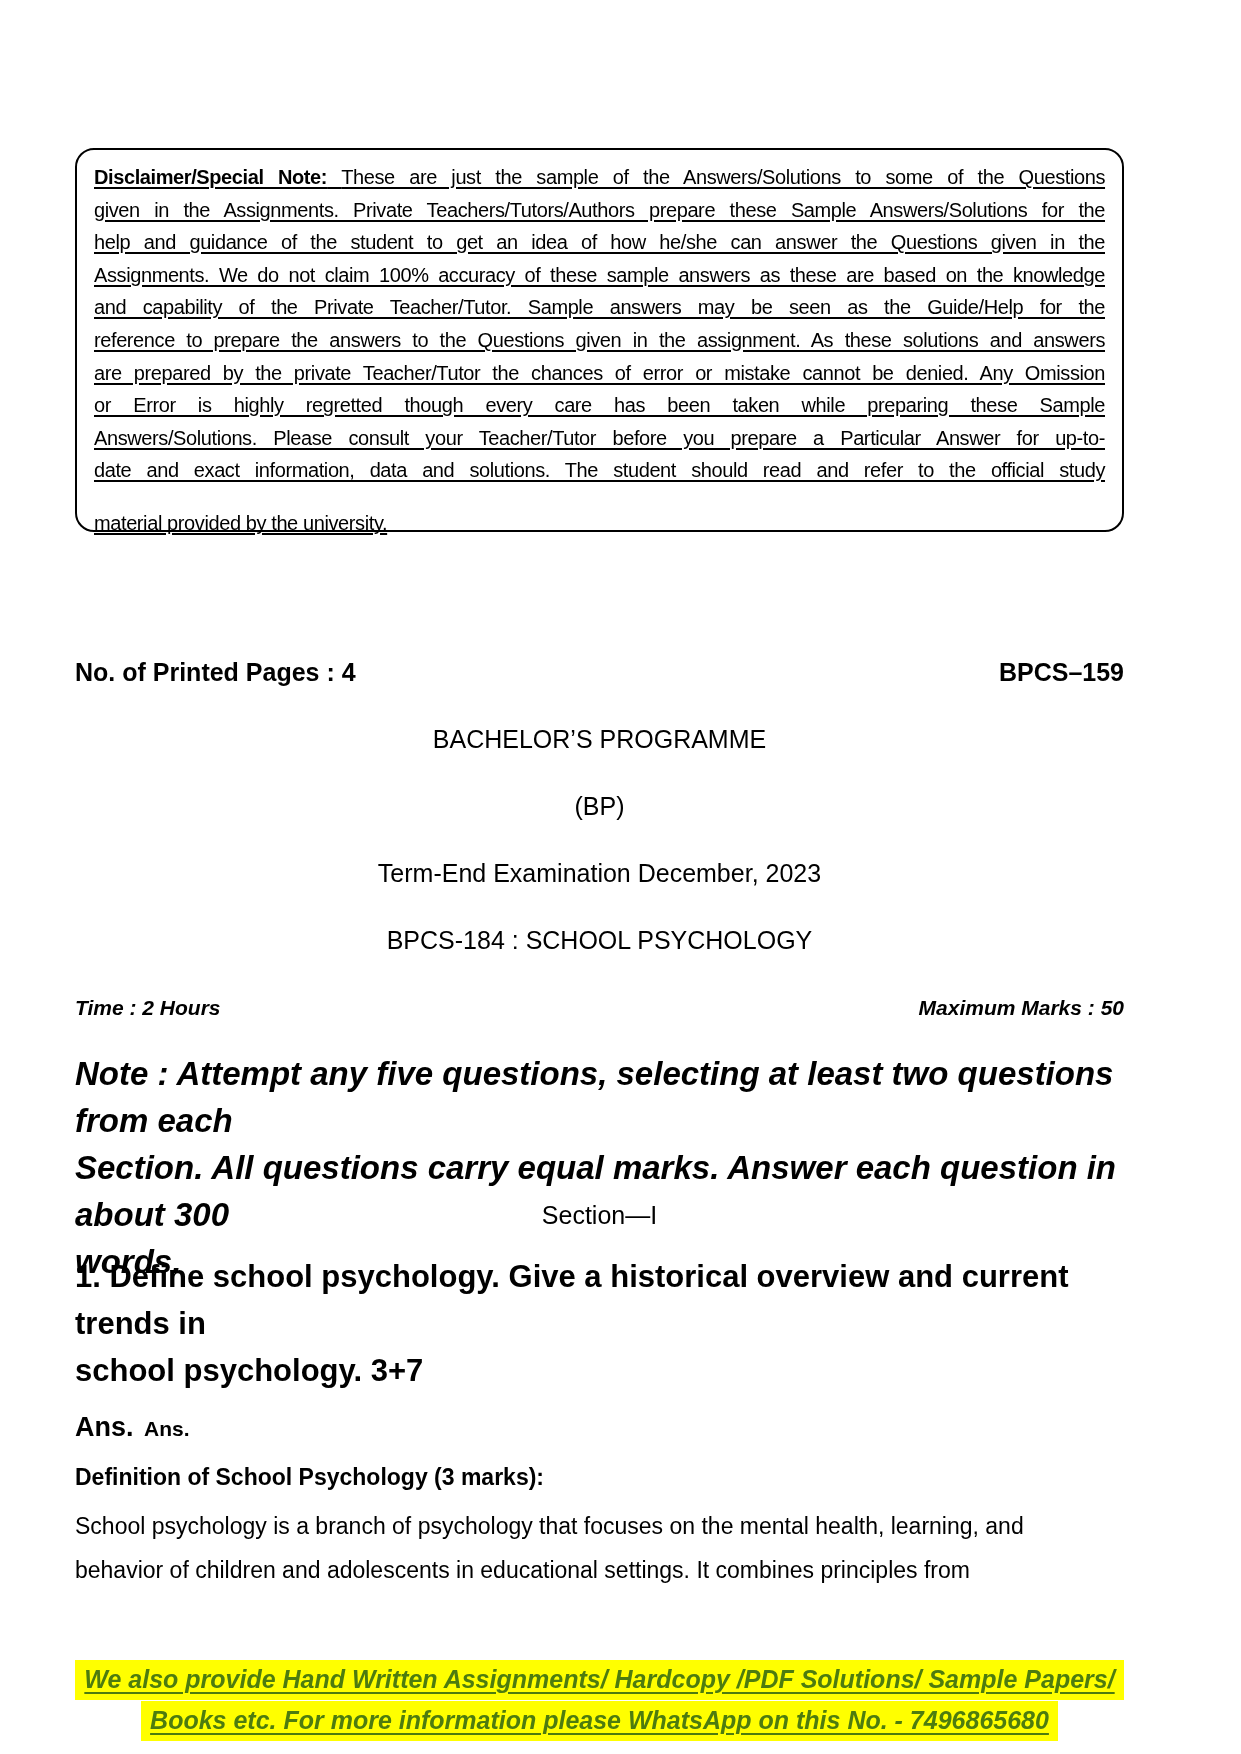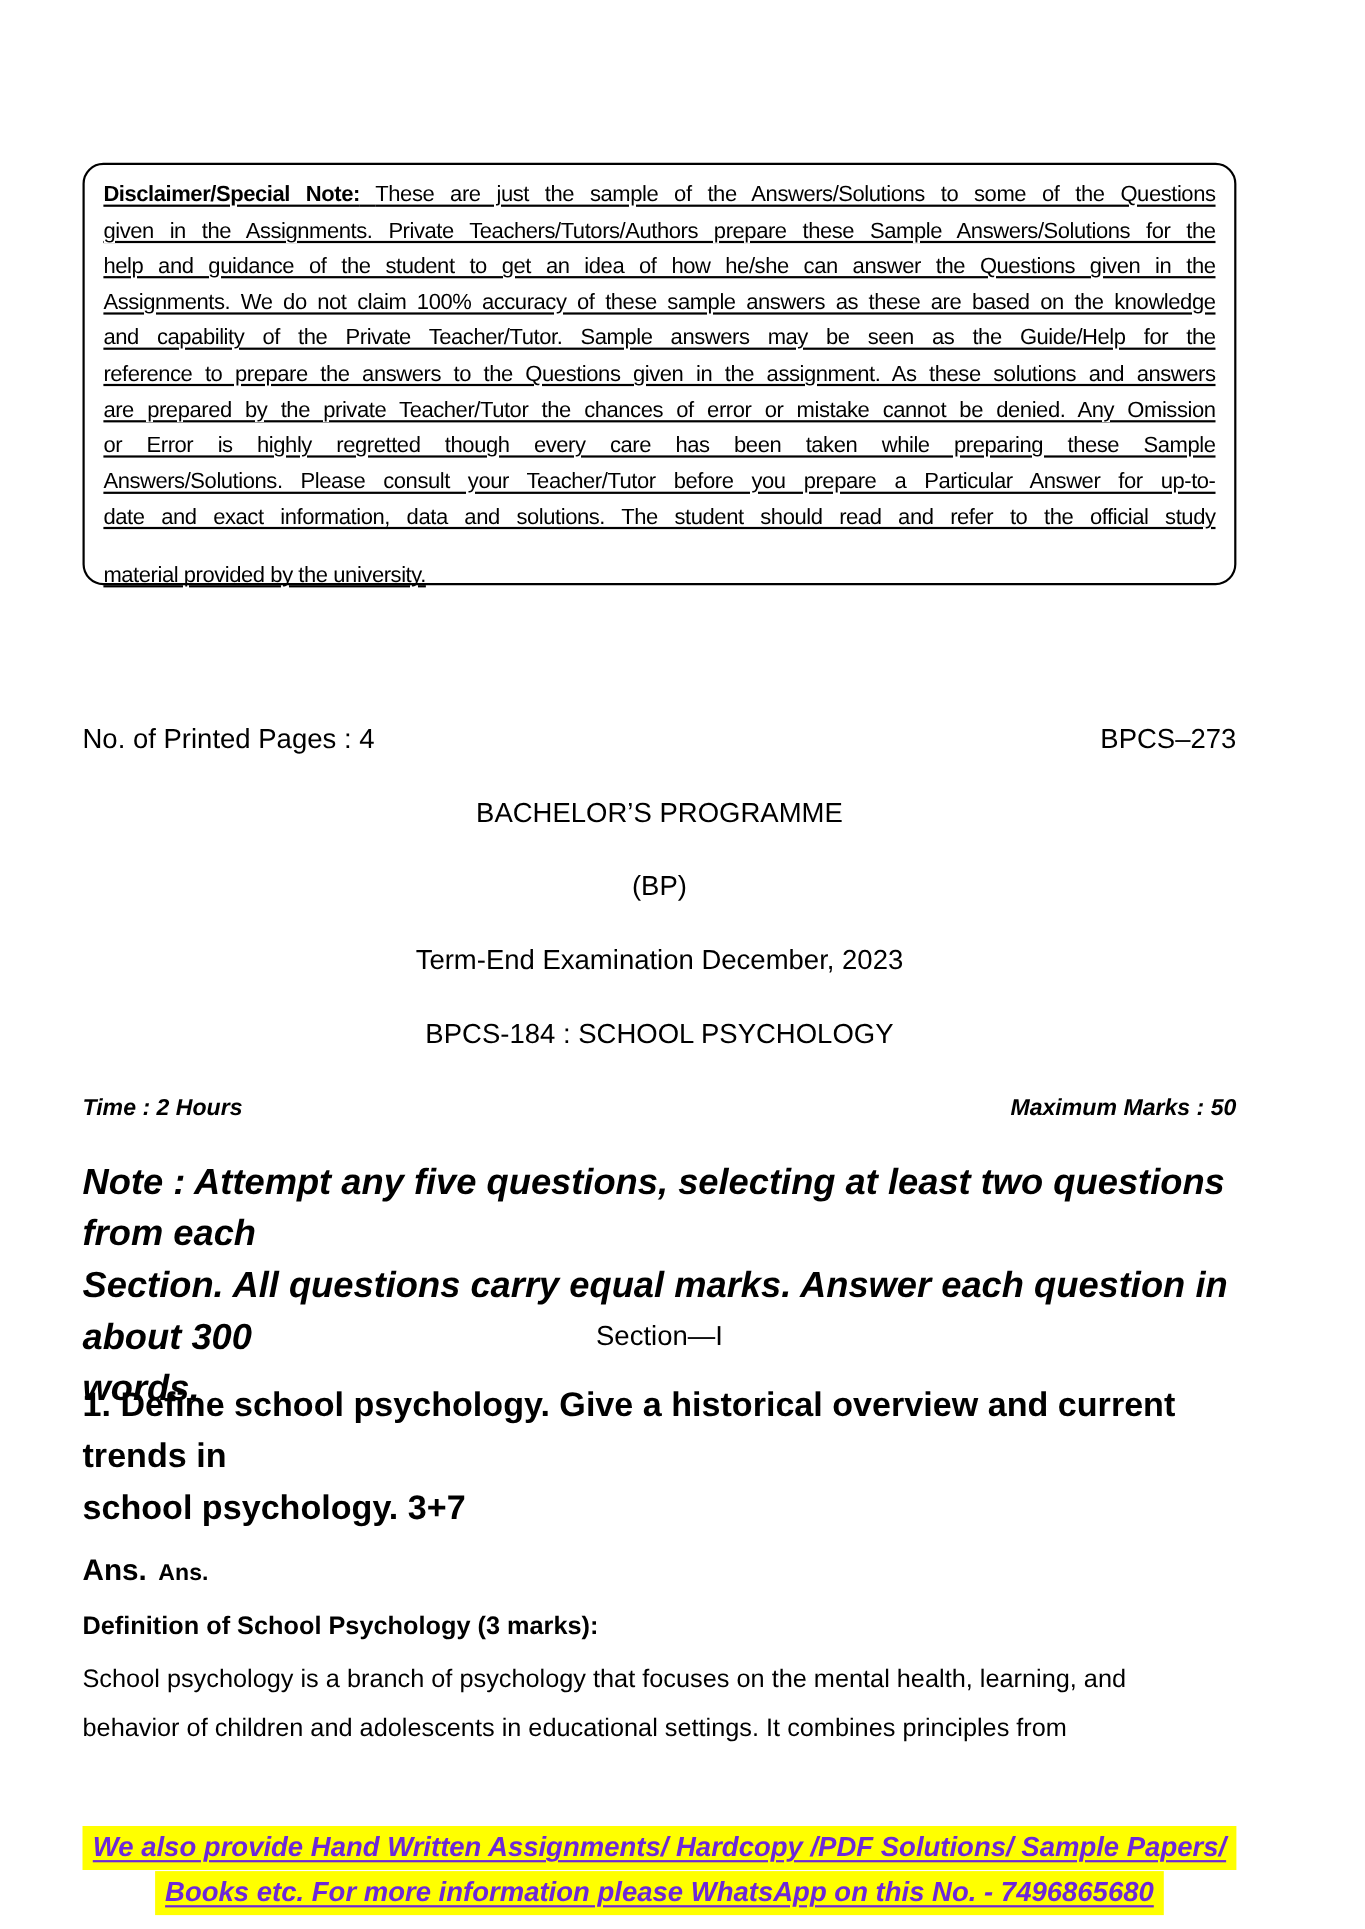--- a/index.html
+++ b/index.html
@@ -28,21 +28,21 @@
     text-align-last: justify;
     white-space: normal;
   }
   .dline.last { text-align-last: left; margin-top: 20px; }
   .dline strong { font-weight: 700; }
 
   
   #pageinfo-row {
     top: 658px;
     display: flex; justify-content: space-between; align-items: baseline;
-    font-weight: 400; font-size: 25px;
+    font-weight: 700; font-size: 25px;
   }
 
   .h-center { text-align: center; font-weight: 400; font-size: 25px; }
   #title-programme   { top: 725px; }
   #title-bp          { top: 792px; }
   #title-exam        { top: 859px; }
   #title-course      { top: 926px; }
 
   #timemarks-row {
     top: 996px;
@@ -66,21 +66,21 @@
 
   #body-block { top: 1504px; font-size: 23px; }
   #body-block .bline { line-height: 44px; }
 
   
   #footer-block { top: 1660px; text-align: center; }
   .fline { margin-bottom: 1px; }
   .fline .hl {
     display: inline-block;
     background: #ffff00;
-    color: #6d28d9;
+    color: #4d7c0f;
     font-weight: 700; font-style: italic;
     font-size: 25px; line-height: 33px;
     padding: 3px 9px 4px;
     text-decoration: underline;
     text-decoration-thickness: 2px;
     text-underline-offset: 4px;
   }
 </style>
 </head>
 <body>
@@ -94,21 +94,21 @@
   <div class="dline">reference to prepare the answers to the Questions given in the assignment. As these solutions and answers</div>
   <div class="dline">are prepared by the private Teacher/Tutor the chances of error or mistake cannot be denied. Any Omission</div>
   <div class="dline">or Error is highly regretted though every care has been taken while preparing these Sample</div>
   <div class="dline">Answers/Solutions. Please consult your Teacher/Tutor before you prepare a Particular Answer for up-to-</div>
   <div class="dline">date and exact information, data and solutions. The student should read and refer to the official study</div>
   <div class="dline last">material provided by the university.</div>
 </div>
 
 <div class="abs" id="pageinfo-row">
   <span>No. of Printed Pages : 4</span>
-  <span>BPCS–273</span>
+  <span>BPCS–159</span>
 </div>
 
 <div class="abs h-center" id="title-programme">BACHELOR’S PROGRAMME</div>
 <div class="abs h-center" id="title-bp">(BP)</div>
 <div class="abs h-center" id="title-exam">Term-End Examination December, 2023</div>
 <div class="abs h-center" id="title-course">BPCS-184 : SCHOOL PSYCHOLOGY</div>
 
 <div class="abs" id="timemarks-row">
   <span>Time : 2 Hours</span>
   <span>Maximum Marks : 50</span>

